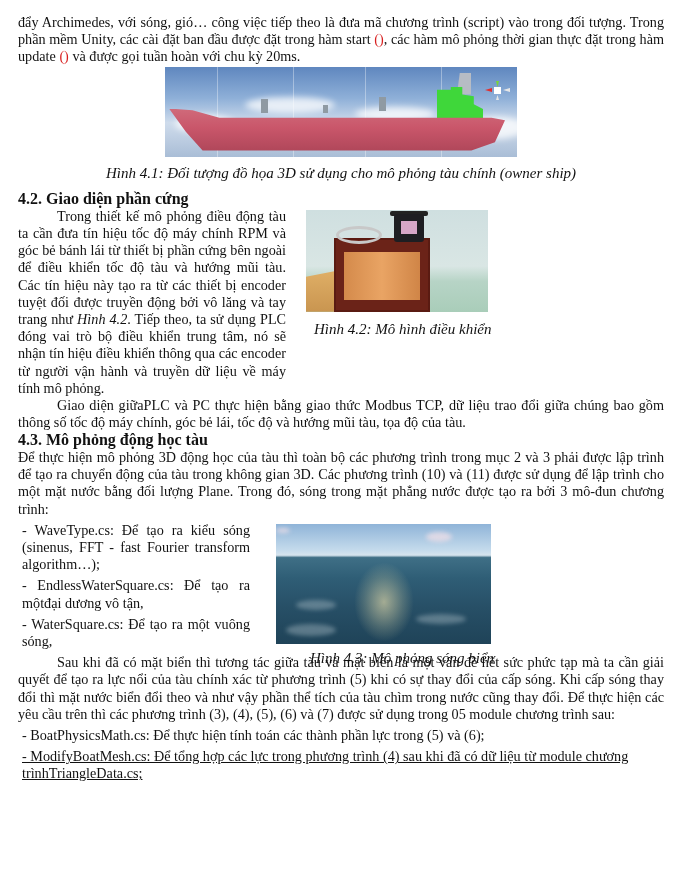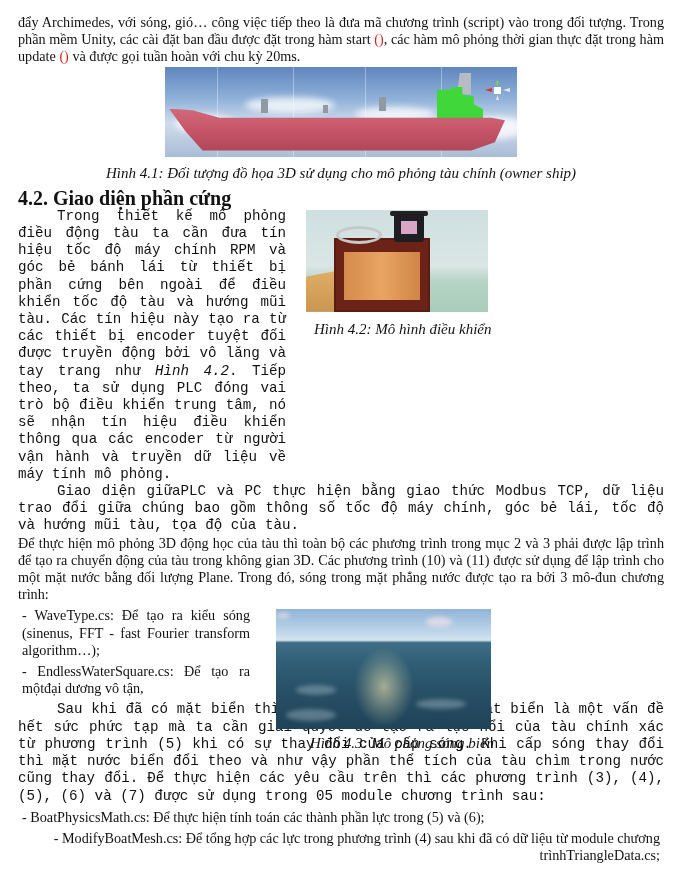--- a/index.html
+++ b/index.html
@@ -1,22 +1,22 @@
 <!DOCTYPE html>
 <html><head>
 <meta charset="utf-8">
 <style>
   html, body { margin: 0; padding: 0; background: #ffffff; }
   body { width: 680px; height: 880px; position: relative; overflow: hidden;
          font-family: "Liberation Serif", "DejaVu Serif", serif; color: #111; }
   .page { position: absolute; left: 18px; top: 14px; width: 646px; font-size: 14.2px; line-height: 17.2px; }
   .para { margin: 0; text-align: justify; }
-  .indent { text-indent: 39px; font-family: Liberation Mono, monospace; }
+  .indent { text-indent: 39px; }
   .red { color: #d81e1e; }
-  .heading { font-weight: bold; font-size: 20px; margin: 0; line-height: 17.6px; }
+  .heading { font-weight: bold; font-size: 16px; margin: 0; line-height: 17.6px; }
   .caption { font-weight: normal; font-style: italic; text-align: center; font-size: 15px; line-height: 17.6px; margin: 8px; }
   .list-line { margin: 4px; text-align: justify; }
 
   
   .fig1 { width: 352px; height: 90px; margin: 1px auto 0 auto; position: relative; overflow: hidden;
           background: linear-gradient(180deg, #5f87bf 0%, #8fb0d8 35%, #cfdcec 62%, #a9bdd6 100%); }
   .fig1 .cloud { position: absolute; background: rgba(255,255,255,0.75); border-radius: 50%; filter: blur(3px); }
   .fig1 .hull { position: absolute; left: 4px; top: 42px; width: 336px; height: 42px; background: linear-gradient(180deg, #d06a7a 0%, #c9566a 45%, #b0475a 100%);
                clip-path: polygon(0% 0%, 7% 4%, 15% 22%, 96% 22%, 100% 28%, 97% 80%, 90% 100%, 10% 100%, 5% 55%); }
   .fig1 .deckhouse { position: absolute; left: 272px; top: 20px; width: 46px; height: 32px; background: #3fd73a;
@@ -95,35 +95,37 @@
       <div class="handle"></div>
       <div class="lever">
           <div class="lever-screen"></div>
         </div>
     </div>
     <p class="caption cap2">Hình 4.2: Mô hình điều khiển</p>
   </div>
 
   <p class="para indent">Giao diện giữaPLC và PC thực hiện bằng giao thức Modbus TCP, dữ liệu trao đổi giữa chúng bao gồm thông số tốc độ máy chính, góc bẻ lái, tốc độ và hướng mũi tàu, tọa độ của tàu.</p>
 
+  <p class="heading">4.3. Mô phỏng động học tàu</p>
   <p class="para">Để thực hiện mô phỏng 3D động học của tàu thì toàn bộ các phương trình trong mục 2 và 3 phải được lập trình để tạo ra chuyển động của tàu trong không gian 3D. Các phương trình (10) và (11) được sử dụng để lập trình cho một mặt nước bằng đối lượng Plane. Trong đó, sóng trong mặt phẳng nước được tạo ra bởi 3 mô-đun chương trình:</p>
 
   <div class="wrap-section">
     <div class="left-col-2">
       <p class="list-line">- WaveType.cs: Để tạo ra kiểu sóng (sinenus, FFT - fast Fourier transform algorithm…);</p>
       <p class="list-line">- EndlessWaterSquare.cs: Để tạo ra mộtđại dương vô tận,</p>
+      <p class="list-line">- WaterSquare.cs: Để tạo ra một vuông sóng,</p>
     </div>
     <div class="fig3">
       <div class="cloud" style="left:150px;top:8px;width:26px;height:10px;"></div>
       <div class="cloud" style="left:0px;top:4px;width:14px;height:5px;"></div>
       <div class="glint"></div>
       <div class="foam" style="left:20px;top:76px;width:40px;height:10px;"></div>
       <div class="foam" style="left:10px;top:100px;width:50px;height:12px;"></div>
       <div class="foam" style="left:140px;top:90px;width:50px;height:10px;"></div>
     </div>
     <p class="caption cap3">Hình 4.3: Mô phỏng sóng biển</p>
   </div>
 
   <p class="para indent">Sau khi đã có mặt biển thì tương tác giữa tàu và mặt biển là một vấn đề hết sức phức tạp mà ta cần giải quyết để tạo ra lực nổi của tàu chính xác từ phương trình (5) khi có sự thay đổi của cấp sóng. Khi cấp sóng thay đổi thì mặt nước biển đổi theo và như vậy phần thể tích của tàu chìm trong nước cũng thay đổi. Để thực hiện các yêu cầu trên thì các phương trình (3), (4), (5), (6) và (7) được sử dụng trong 05 module chương trình sau:</p>
   <p class="list-line">- BoatPhysicsMath.cs: Để thực hiện tính toán các thành phần lực trong (5) và (6);</p>
-  <p class="list-line" style="text-align:right;">- ModifyBoatMesh.cs: Để tổng hợp các lực trong phương trình (4) sau khi đã có dữ liệu từ module chương trìnhTriangleData.cs;</p>
+  <p class="list-line" style="text-align:left;text-decoration:underline;">- ModifyBoatMesh.cs: Để tổng hợp các lực trong phương trình (4) sau khi đã có dữ liệu từ module chương trìnhTriangleData.cs;</p>
 
 </div>
 
 </body></html>

